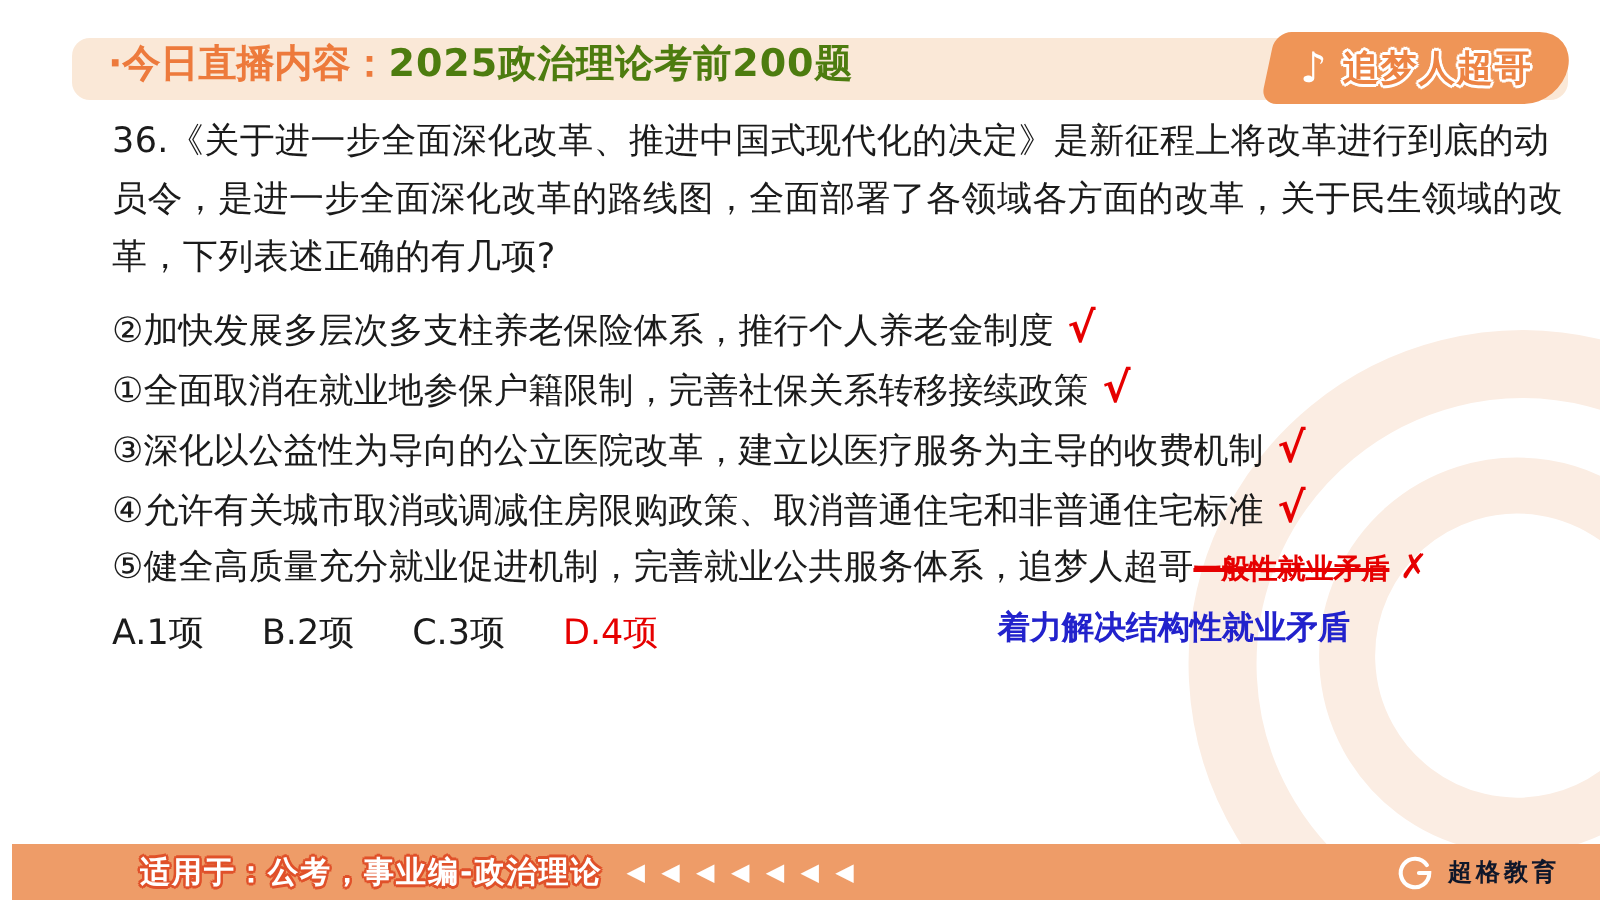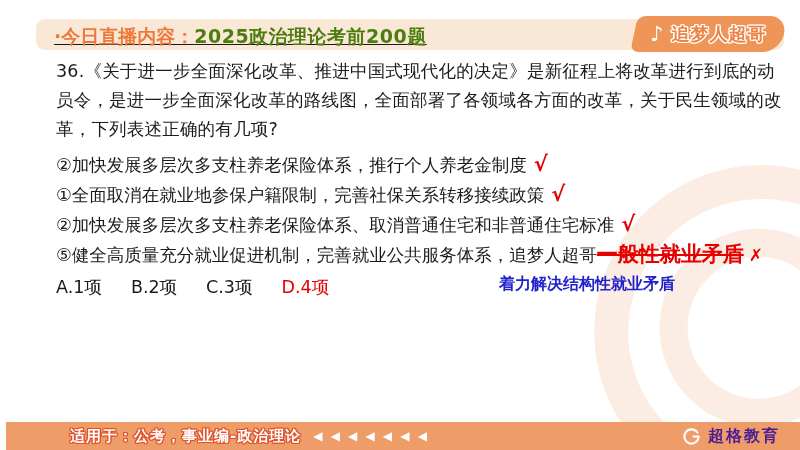--- a/index.html
+++ b/index.html
@@ -12,21 +12,21 @@
     color:#1b1b1b;
   }
 
   
   .watermark { position:absolute; left:570px; top:135px; width:340px; height:340px; pointer-events:none; }
 
   
   .header-pill {
     position:absolute; left:36px; top:19px; width:748px; height:31px;
     background:#FAE8D7; border-radius:9px;
-    display:flex; align-items:flex-end; padding-left:18px;text-decoration:underline;
+    display:flex; align-items:flex-start; padding-left:18px;
   }
   .live-label  { color:#ED7A3C; font-weight:bold; font-size:19px; white-space:nowrap; }
   .course-title{ color:#4d7c0f; font-weight:bold; font-size:19px; letter-spacing:0.5px; white-space:nowrap; }
   .badge {
     position:absolute; right:0; top:-3px; height:36px;
     background:#EF9557; border-radius:8px 18px 18px 8px;
     transform:skewX(-12deg);
     display:flex; align-items:center; padding:0 18px 0 16px;
   }
   .badge-inner { transform:skewX(12deg); display:flex; align-items:center; gap:8px; }
@@ -36,21 +36,21 @@
     text-shadow:-1.4px 0 #fff, 1.4px 0 #fff, 0 -1.4px #fff, 0 1.4px #fff,
                 -1px -1px #fff, 1px -1px #fff, -1px 1px #fff, 1px 1px #fff;
   }
 
   
   .content { position:absolute; left:56px; top:57px; width:726px; }
   .question { margin:0; font-size:17.5px; line-height:29px; font-weight:500; letter-spacing:0.2px; }
   .options  { margin-top:5px; }
   .option   { height:30px; line-height:30px; font-size:17.5px; font-weight:500; white-space:nowrap; }
   .mark-check { color:#E60000; font-size:21px; font-weight:bold; margin-left:7px; }
-  .strike     { color:#E60000; font-size:21px; font-weight:bold;
+  .strike     { color:#E60000; font-size:14px; font-weight:bold;
                 text-decoration:line-through; text-decoration-thickness:2px; }
   .mark-cross { color:#E60000; font-size:17px; font-weight:bold; margin-left:5px; }
 
   .answer-row { position:relative; margin-top:3px; height:30px; line-height:30px;
                 display:flex; gap:29px; font-size:17.5px; font-weight:500; }
   .choice-d   { color:#E60000; }
   .correction { position:absolute; left:443px; top:-3px; color:#2222CC;
                 font-weight:bold; font-size:16px; white-space:nowrap; }
 
   
@@ -59,21 +59,21 @@
     background:#EE9C68; display:flex; align-items:center;
   }
   .scope-label {
     margin-left:64px; font-size:15px; font-weight:bold; color:#ffffff;
     letter-spacing:1px; white-space:nowrap;
     text-shadow:-1.3px 0 #E0512A, 1.3px 0 #E0512A, 0 -1.3px #E0512A, 0 1.3px #E0512A,
                 -1px -1px #E0512A, 1px -1px #E0512A, -1px 1px #E0512A, 1px 1px #E0512A;
   }
   .arrows { margin-left:12px; color:#ffffff; font-size:12px; letter-spacing:2px; font-weight:bold; white-space:nowrap; }
   .brand  { margin-left:auto; margin-right:26px; display:flex; align-items:center; gap:7px;
-            color:#4c1d95; font-size:16px; font-weight:bold; letter-spacing:2px; }
+            color:#0f172a; font-size:12px; font-weight:bold; letter-spacing:2px; }
   .brand svg { display:block; }
 </style>
 </head>
 <body>
 
 <svg class="watermark" viewBox="0 0 340 340" fill="none">
   <path d="M 330 140 A 150 150 0 1 0 335 240" stroke="#FBEDE3" stroke-width="34" stroke-linecap="round"></path>
   <path d="M 262 150 A 85 85 0 1 0 265 230" stroke="#FBEDE3" stroke-width="28" stroke-linecap="round"></path>
 </svg>
 
@@ -92,21 +92,24 @@
   <p class="question">36.《关于进一步全面深化改革、推进中国式现代化的决定》是新征程上将改革进行到底的动员令，是进一步全面深化改革的路线图，全面部署了各领域各方面的改革，关于民生领域的改革，下列表述正确的有几项?</p>
 
   <div class="options">
     <div class="option">
       <span>②加快发展多层次多支柱养老保险体系，推行个人养老金制度</span><span class="mark-check">√</span>
     </div>
     <div class="option">
       <span>①全面取消在就业地参保户籍限制，完善社保关系转移接续政策</span><span class="mark-check">√</span>
     </div>
     <div class="option">
-      <span>②加快发展多层次多支柱养老保险体系、取消普通住宅和非普通住宅标准</span><span class="mark-check">√</span>
+      <span>③深化以公益性为导向的公立医院改革，建立以医疗服务为主导的收费机制</span><span class="mark-check">√</span>
+    </div>
+    <div class="option">
+      <span>④允许有关城市取消或调减住房限购政策、取消普通住宅和非普通住宅标准</span><span class="mark-check">√</span>
     </div>
     <div class="option">
       <span>⑤健全高质量充分就业促进机制，完善就业公共服务体系，追梦人超哥</span><span class="strike">一般性就业矛盾</span><span class="mark-cross">✗</span>
     </div>
   </div>
 
   <div class="answer-row">
     <span class="choice">A.1项</span>
     <span class="choice">B.2项</span>
     <span class="choice">C.3项</span>

